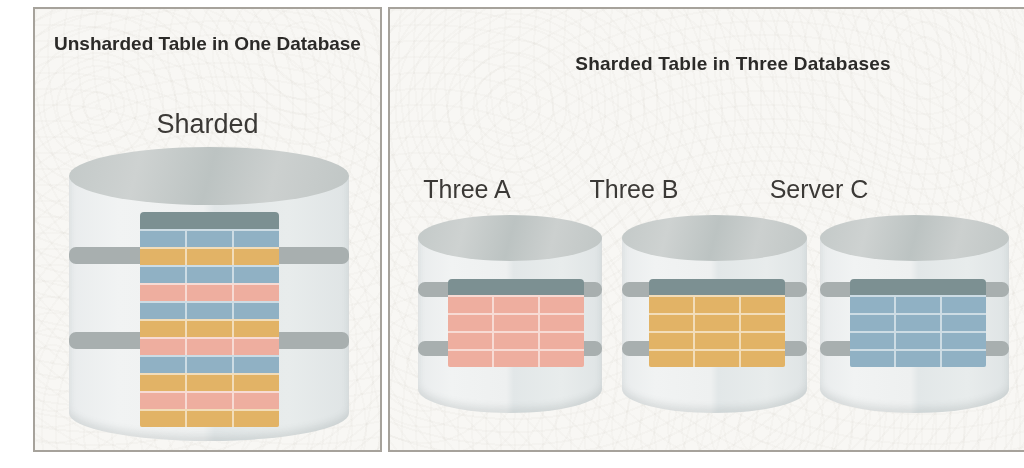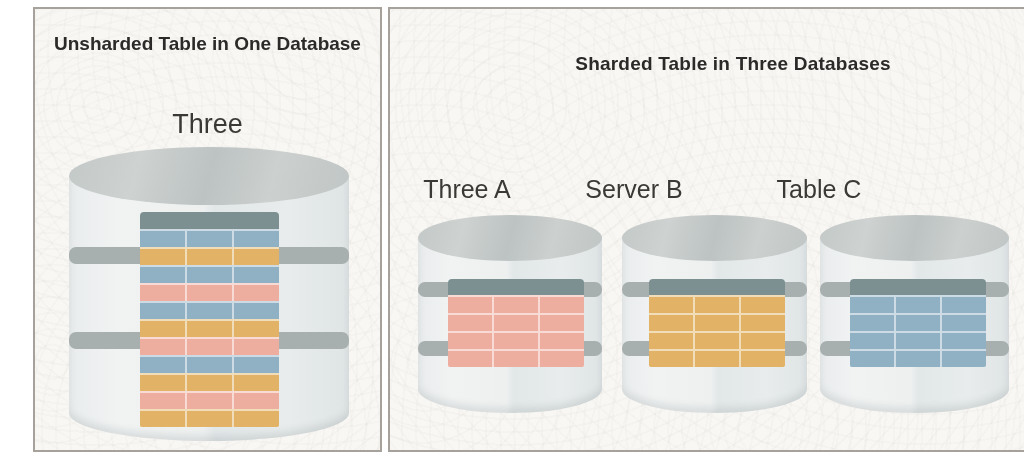--- a/index.html
+++ b/index.html
@@ -61,21 +61,21 @@
   .t-row{display:grid;gap:2px;padding-top:2px;}
   .t-cell{height:16px;}
 </style>
 </head>
 <body>
 
 <div class="stage">
 
   <section class="panel panel-left">
     <h2 class="panel-title">Unsharded Table in One Database</h2>
-    <div class="server-label">Three</div>
+    <div class="server-label">Sharded</div>
     <div class="cylinder cyl-big">
       <div class="cyl-top"></div>
       <div class="cyl-body"></div>
       <div class="band band-1"></div>
       <div class="band band-2"></div>
       <div class="shard-table table-big">
           <div class="t-head" style="background: rgb(124, 144, 146);"></div>
           <div class="t-row" style="grid-template-columns: repeat(3, 1fr); background: rgb(205, 220, 228);">
             <div class="t-cell" style="background: rgb(144, 177, 196);"></div>
             <div class="t-cell" style="background: rgb(144, 177, 196);"></div>
@@ -132,22 +132,22 @@
             <div class="t-cell" style="background: rgb(226, 179, 102);"></div>
           </div>
         </div>
     </div>
   </section>
 
   <section class="panel panel-right">
     <h2 class="panel-title">Sharded Table in Three Databases</h2>
 
     <div class="server-label shard-label" style="left:77px">Three A</div>
-    <div class="server-label shard-label" style="left:244px">Server B</div>
-    <div class="server-label shard-label" style="left:429px">Table C</div>
+    <div class="server-label shard-label" style="left:244px">Three B</div>
+    <div class="server-label shard-label" style="left:429px">Server C</div>
 
     <div class="cylinder cyl-small cyl-a">
       <div class="cyl-top"></div>
       <div class="cyl-body"></div>
       <div class="band band-1"></div>
       <div class="band band-2"></div>
       <div class="shard-table table-small">
           <div class="t-head" style="background: rgb(124, 144, 146);"></div>
           <div class="t-row" style="grid-template-columns: repeat(3, 1fr); background: rgb(247, 219, 212);">
             <div class="t-cell" style="background: rgb(238, 174, 159);"></div>

